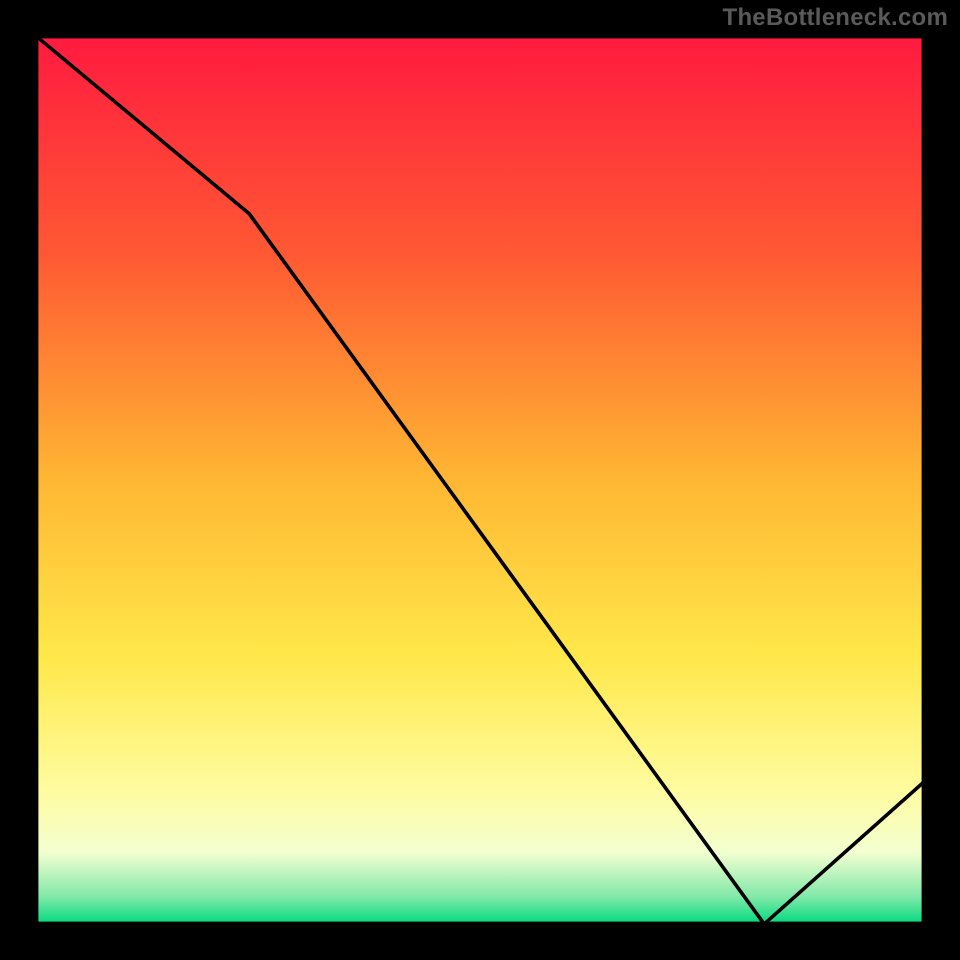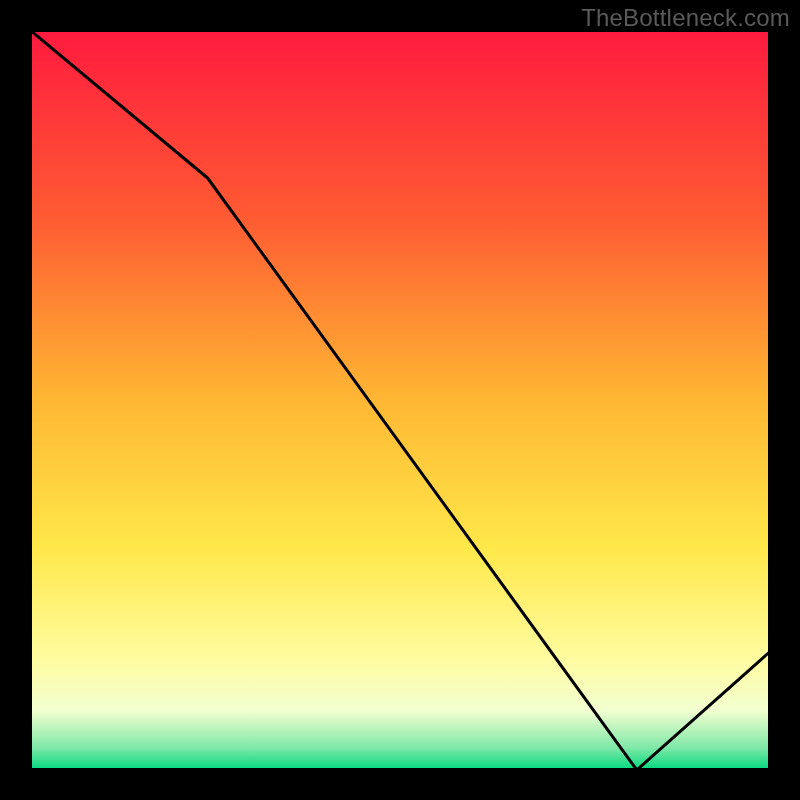--- a/index.html
+++ b/index.html
@@ -14,22 +14,22 @@
   .chart-wrap {
     position: relative;
     width: 800px;
     height: 800px;
   }
   .watermark {
     position: absolute;
     top: 4px;
     right: 10px;
     color: #5a5a5a;
-    font-size: 24px;
-    font-weight: normal;
+    font-size: 20px;
+    font-weight: bold;
     letter-spacing: 0.2px;
     z-index: 30;
     user-select: none;
   }
   .plot-frame {
     position: absolute;
     left: 30px;
     top: 30px;
     width: 740px;
     height: 740px;

